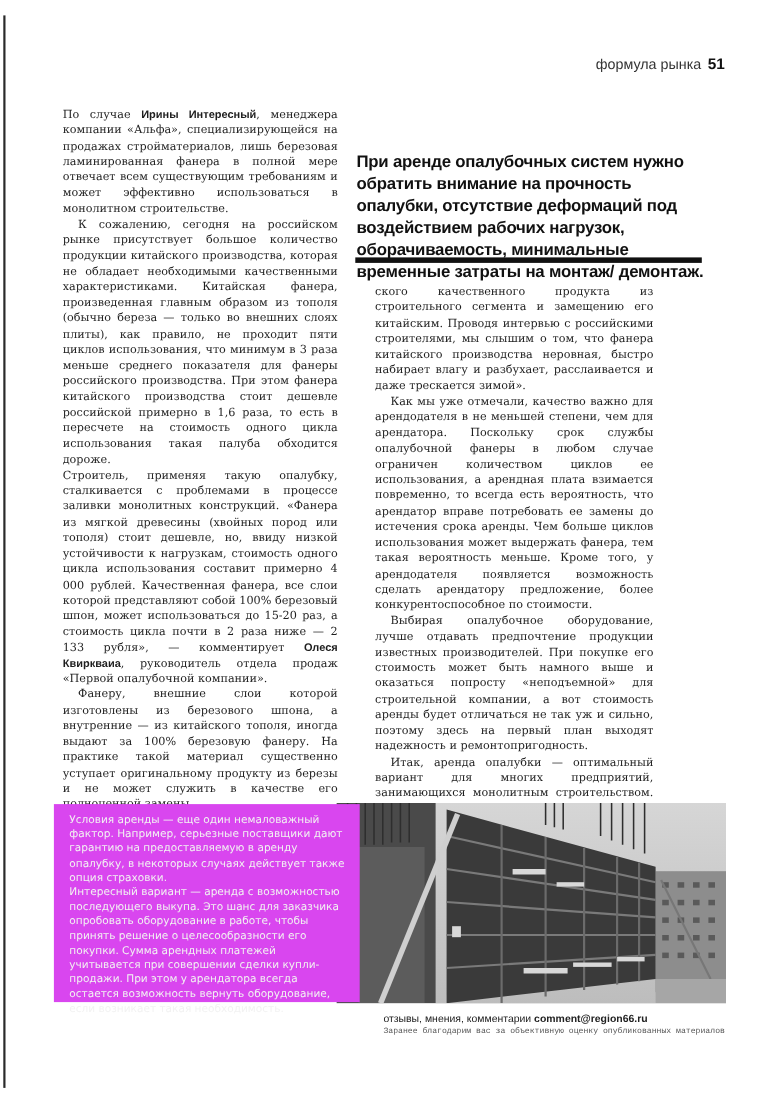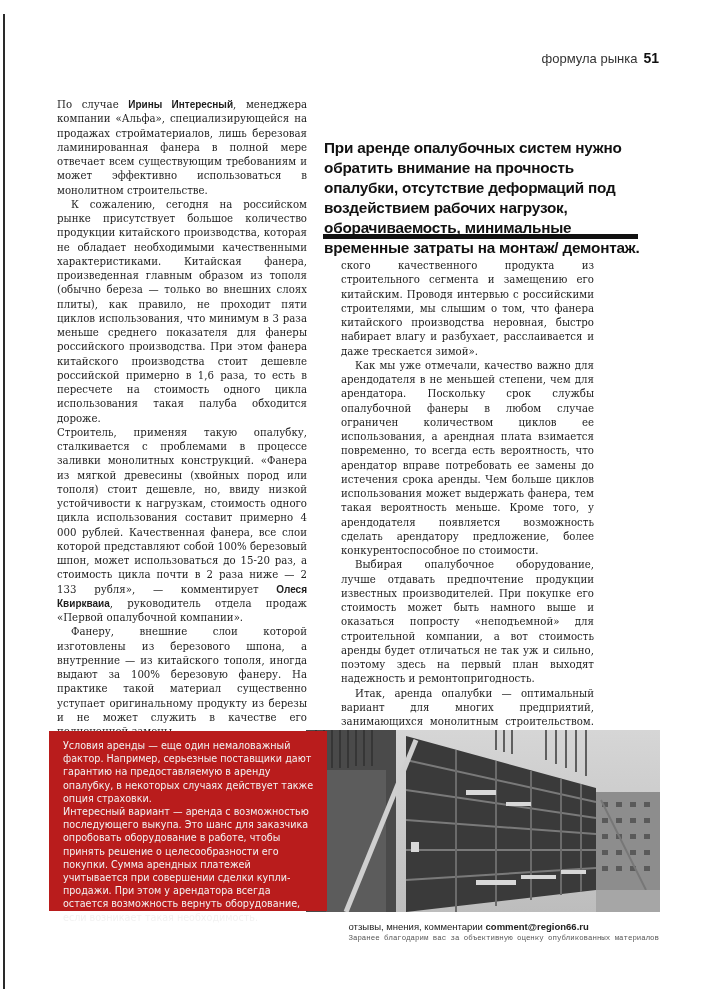--- a/index.html
+++ b/index.html
@@ -15,21 +15,21 @@
   .col p { margin: 0; }
   .col p.indent { text-indent: 14px; }
   .name { font-family: "Liberation Sans", sans-serif; font-weight: bold; font-size: 10px; }
 
   .callout { position: absolute; left: 324px; top: 97px; width: 320px; font-family: "Liberation Sans", sans-serif; font-weight: bold; font-size: 15.3px; line-height: 20px; color: #111; letter-spacing: -0.2px; margin-top: 41px; }
   .callout-rule { position: absolute; left: 323px; top: 234px; width: 315px; height: 5px; background: #111; }
 
   .end-mark { display: inline-block; width: 9px; height: 9px; background: #222; color: #fff; font-size: 7px; line-height: 9px; text-align: center; vertical-align: -1px; font-family: "Liberation Sans", sans-serif; font-weight: bold; }
 
   .photo { position: absolute; left: 306px; top: 730px; width: 354px; height: 182px; overflow: hidden; background: #777; }
-  .sidebar-box { position: absolute; left: 49px; top: 731px; width: 278px; height: 180px; background: #b91c1c; color: #f2f2f2; font-family: "DejaVu Sans", sans-serif; font-size: 9.6px; line-height: 13.2px; padding: 8px 10px 0 14px; box-sizing: border-box; }
+  .sidebar-box { position: absolute; left: 49px; top: 731px; width: 278px; height: 180px; background: #d946ef; color: #f2f2f2; font-family: "DejaVu Sans", sans-serif; font-size: 9.6px; line-height: 13.2px; padding: 8px 10px 0 14px; box-sizing: border-box; }
   .sidebar-box p { margin: 0; }
 
   .footer { position: absolute; right: 48px; top: 921px; }
   .footer .line1 { font-family: "Liberation Sans", sans-serif; font-size: 9.5px; color: #222; }
   .footer .line1 .email { font-weight: bold; }
   .footer .line2 { font-family: Liberation Mono, monospace; font-size: 7.4px; color: #555; margin-top: 2px; }
 </style>
 </head>
 <body>
 

